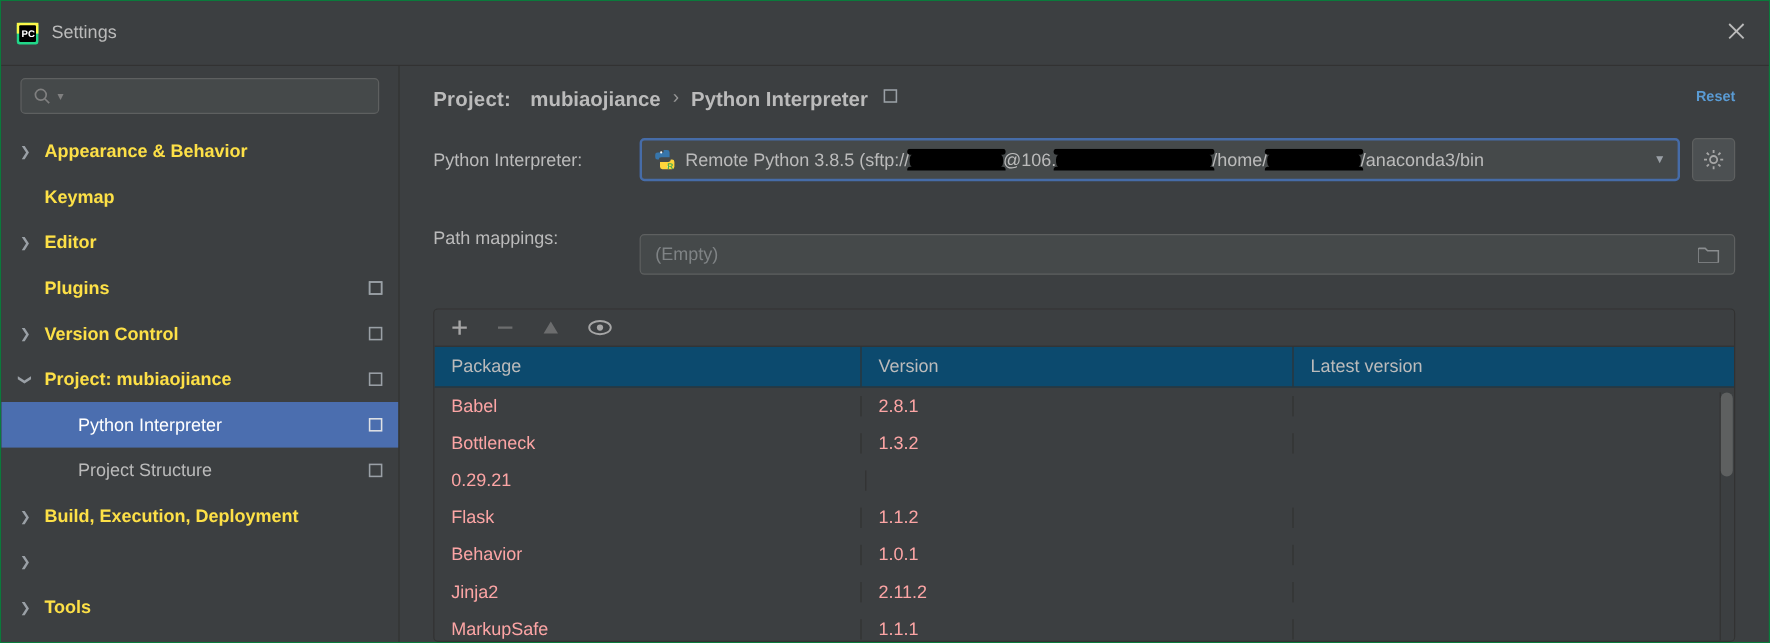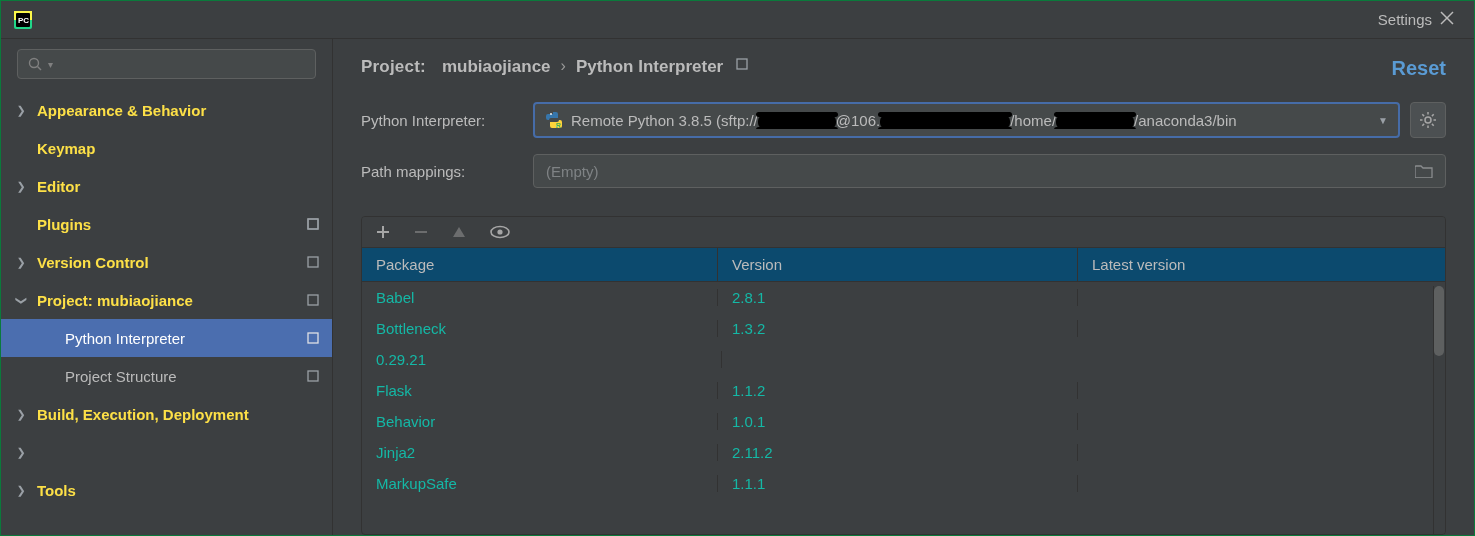--- a/index.html
+++ b/index.html
@@ -1,22 +1,22 @@
 <!DOCTYPE html>
 <html><head>
 <meta charset="utf-8">
 <style>
   * { box-sizing: border-box; margin: 0; padding: 0; }
   html, body { width: 1475px; height: 536px; font-family: "Segoe UI", Arial, sans-serif; background: #3c3f41; color: #bbbbbb; font-size: 14px; overflow: hidden; }
   .window { width: 100%; height: 100%; display: flex; flex-direction: column; border: 1px solid #0a7a3b; background: #3c3f41; }
 
   
-  .titlebar { display: flex; align-items: center; padding: 6px 12px; background: #3c3f41; border-bottom: 1px solid #323232; height: 38px; }
+  .titlebar { display: flex; align-items: center; padding: 6px 12px; background: #3c3f41; border-bottom: 1px solid #323232; height: 54px; }
   .app-icon { width: 20px; height: 20px; margin-right: 10px; display: inline-flex; align-items: center; justify-content: center; }
-  .title-text { color: #bbbbbb; font-size: 15px; flex: 1; text-align: right; }
+  .title-text { color: #bbbbbb; font-size: 15px; flex: 1; }
   .close-btn { color: #bbbbbb; font-size: 18px; cursor: pointer; padding: 2px 8px; }
   .close-btn svg { stroke: #bbbbbb; }
 
   
   .main { display: flex; flex: 1; overflow: hidden; }
   .sidebar { width: 332px; flex-shrink: 0; background: #3c3f41; border-right: 1px solid #323232; padding: 10px 0 0 0; overflow: hidden; }
   .content { flex: 1; padding: 0; overflow: hidden; display: flex; flex-direction: column; }
 
   
   .search-wrap { padding: 0 16px 12px 16px; }
@@ -40,31 +40,31 @@
   .tree li.sub .arrow { margin-left: 12px; }
 
   
   .crumb { display: flex; align-items: flex-start; padding: 18px 28px 14px 28px; }
   .crumb .proj-lbl { color: #bbbbbb; font-weight: 600; font-size: 17px; letter-spacing: .2px; }
   .crumb .proj-name { color: #bbbbbb; font-weight: 600; font-size: 17px; margin-left: 16px; }
   .crumb .sep { color: #999; margin: 0 10px; font-size: 16px; }
   .crumb .page-name { color: #bbbbbb; font-weight: 600; font-size: 17px; }
   .crumb .modified-ind { margin-left: 12px; display: inline-flex; }
   .crumb .spacer { flex: 1; }
-  .crumb .reset-link { color: #5a9bd4; font-size: 20px; cursor: pointer; font-weight: 600; }
+  .crumb .reset-link { color: #5a9bd4; font-size: 12px; cursor: pointer; font-weight: 600; }
 
   
   .form-row { display: flex; align-items: center; padding: 8px 28px; }
   .form-row .fld-label { width: 172px; color: #bbbbbb; font-size: 15px; }
   .form-row .dropdown { flex: 1; background: #45494a; border: 2px solid #466ca8; border-radius: 4px; height: 36px; display: flex; align-items: center; padding: 0 10px; color: #bbbbbb; font-size: 15px; overflow: hidden; position: relative; }
   .form-row .dropdown .py-icon { margin-right: 8px; display: flex; align-items: center; }
   .form-row .dropdown .dd-text { flex: 1; white-space: nowrap; overflow: hidden; position: relative; }
   .form-row .dropdown .dd-caret { color: #9aa0a6; font-size: 10px; margin-left: 6px; }
   .form-row .gear-btn { width: 36px; height: 36px; margin-left: 10px; background: #4c5052; border: 1px solid #5e6060; border-radius: 4px; display: flex; align-items: center; justify-content: center; cursor: pointer; }
-  .form-row .textbox { flex: 1; background: #45494a; border: 1px solid #5e6060; border-radius: 4px; height: 34px; display: flex; align-items: center; padding: 0 12px; color: #7f8385; font-size: 15px; }
+  .form-row .textbox { flex: 1; background: #45494a; border: 1px solid #5e6060; border-radius: 4px; height: 34px; display: flex; align-items: center; padding: 0 12px; color: #7f8385; font-size: 15px; margin-top: 28px; }
   .form-row .textbox .folder-btn { margin-left: auto; display: flex; align-items: center; cursor: pointer; }
 
   
   .scribble { display: inline-block; height: 14px; background: #000; border-radius: 6px; position: relative; top: 3px; }
   .scribble::before, .scribble::after { content: ""; position: absolute; left: -2px; right: -2px; height: 5px; background: #000; border-radius: 3px; }
   .scribble::before { top: -3px; }
   .scribble::after { bottom: -3px; }
 
   
   .table-area { margin: 20px 28px 0 28px; border: 1px solid #323232; border-radius: 4px; overflow: hidden; flex: 1; display: flex; flex-direction: column; }
@@ -74,21 +74,21 @@
 
   
   .pkg-table { flex: 1; overflow: hidden; position: relative; }
   .thead { display: flex; background: #0c4a6e; border-bottom: 1px solid #323232; }
   .thead .th { padding: 8px 14px; color: #bbbbbb; font-size: 15px; }
   .col-pkg { width: 356px; border-right: 1px solid #323232; }
   .col-ver { width: 360px; border-right: 1px solid #323232; }
   .col-lat { flex: 1; }
   .tbody { overflow-y: auto; }
   .tr { display: flex; height: 31px; align-items: center; }
-  .tr .td { padding: 0 14px; color: #14b8a6; font-size: 15px; }
+  .tr .td { padding: 0 14px; color: #fca5a5; font-size: 15px; }
   .scrollbar-track { position: absolute; right: 0; top: 38px; bottom: 0; width: 12px; background: #3c3f41; border-left: 1px solid #323232; }
   .scrollbar-thumb { position: absolute; right: 1px; top: 0; width: 10px; height: 70px; background: #5e6060; border-radius: 5px; }
 
 </style>
 </head>
 <body>
 
 <div class="window">
 
   <div class="titlebar">

